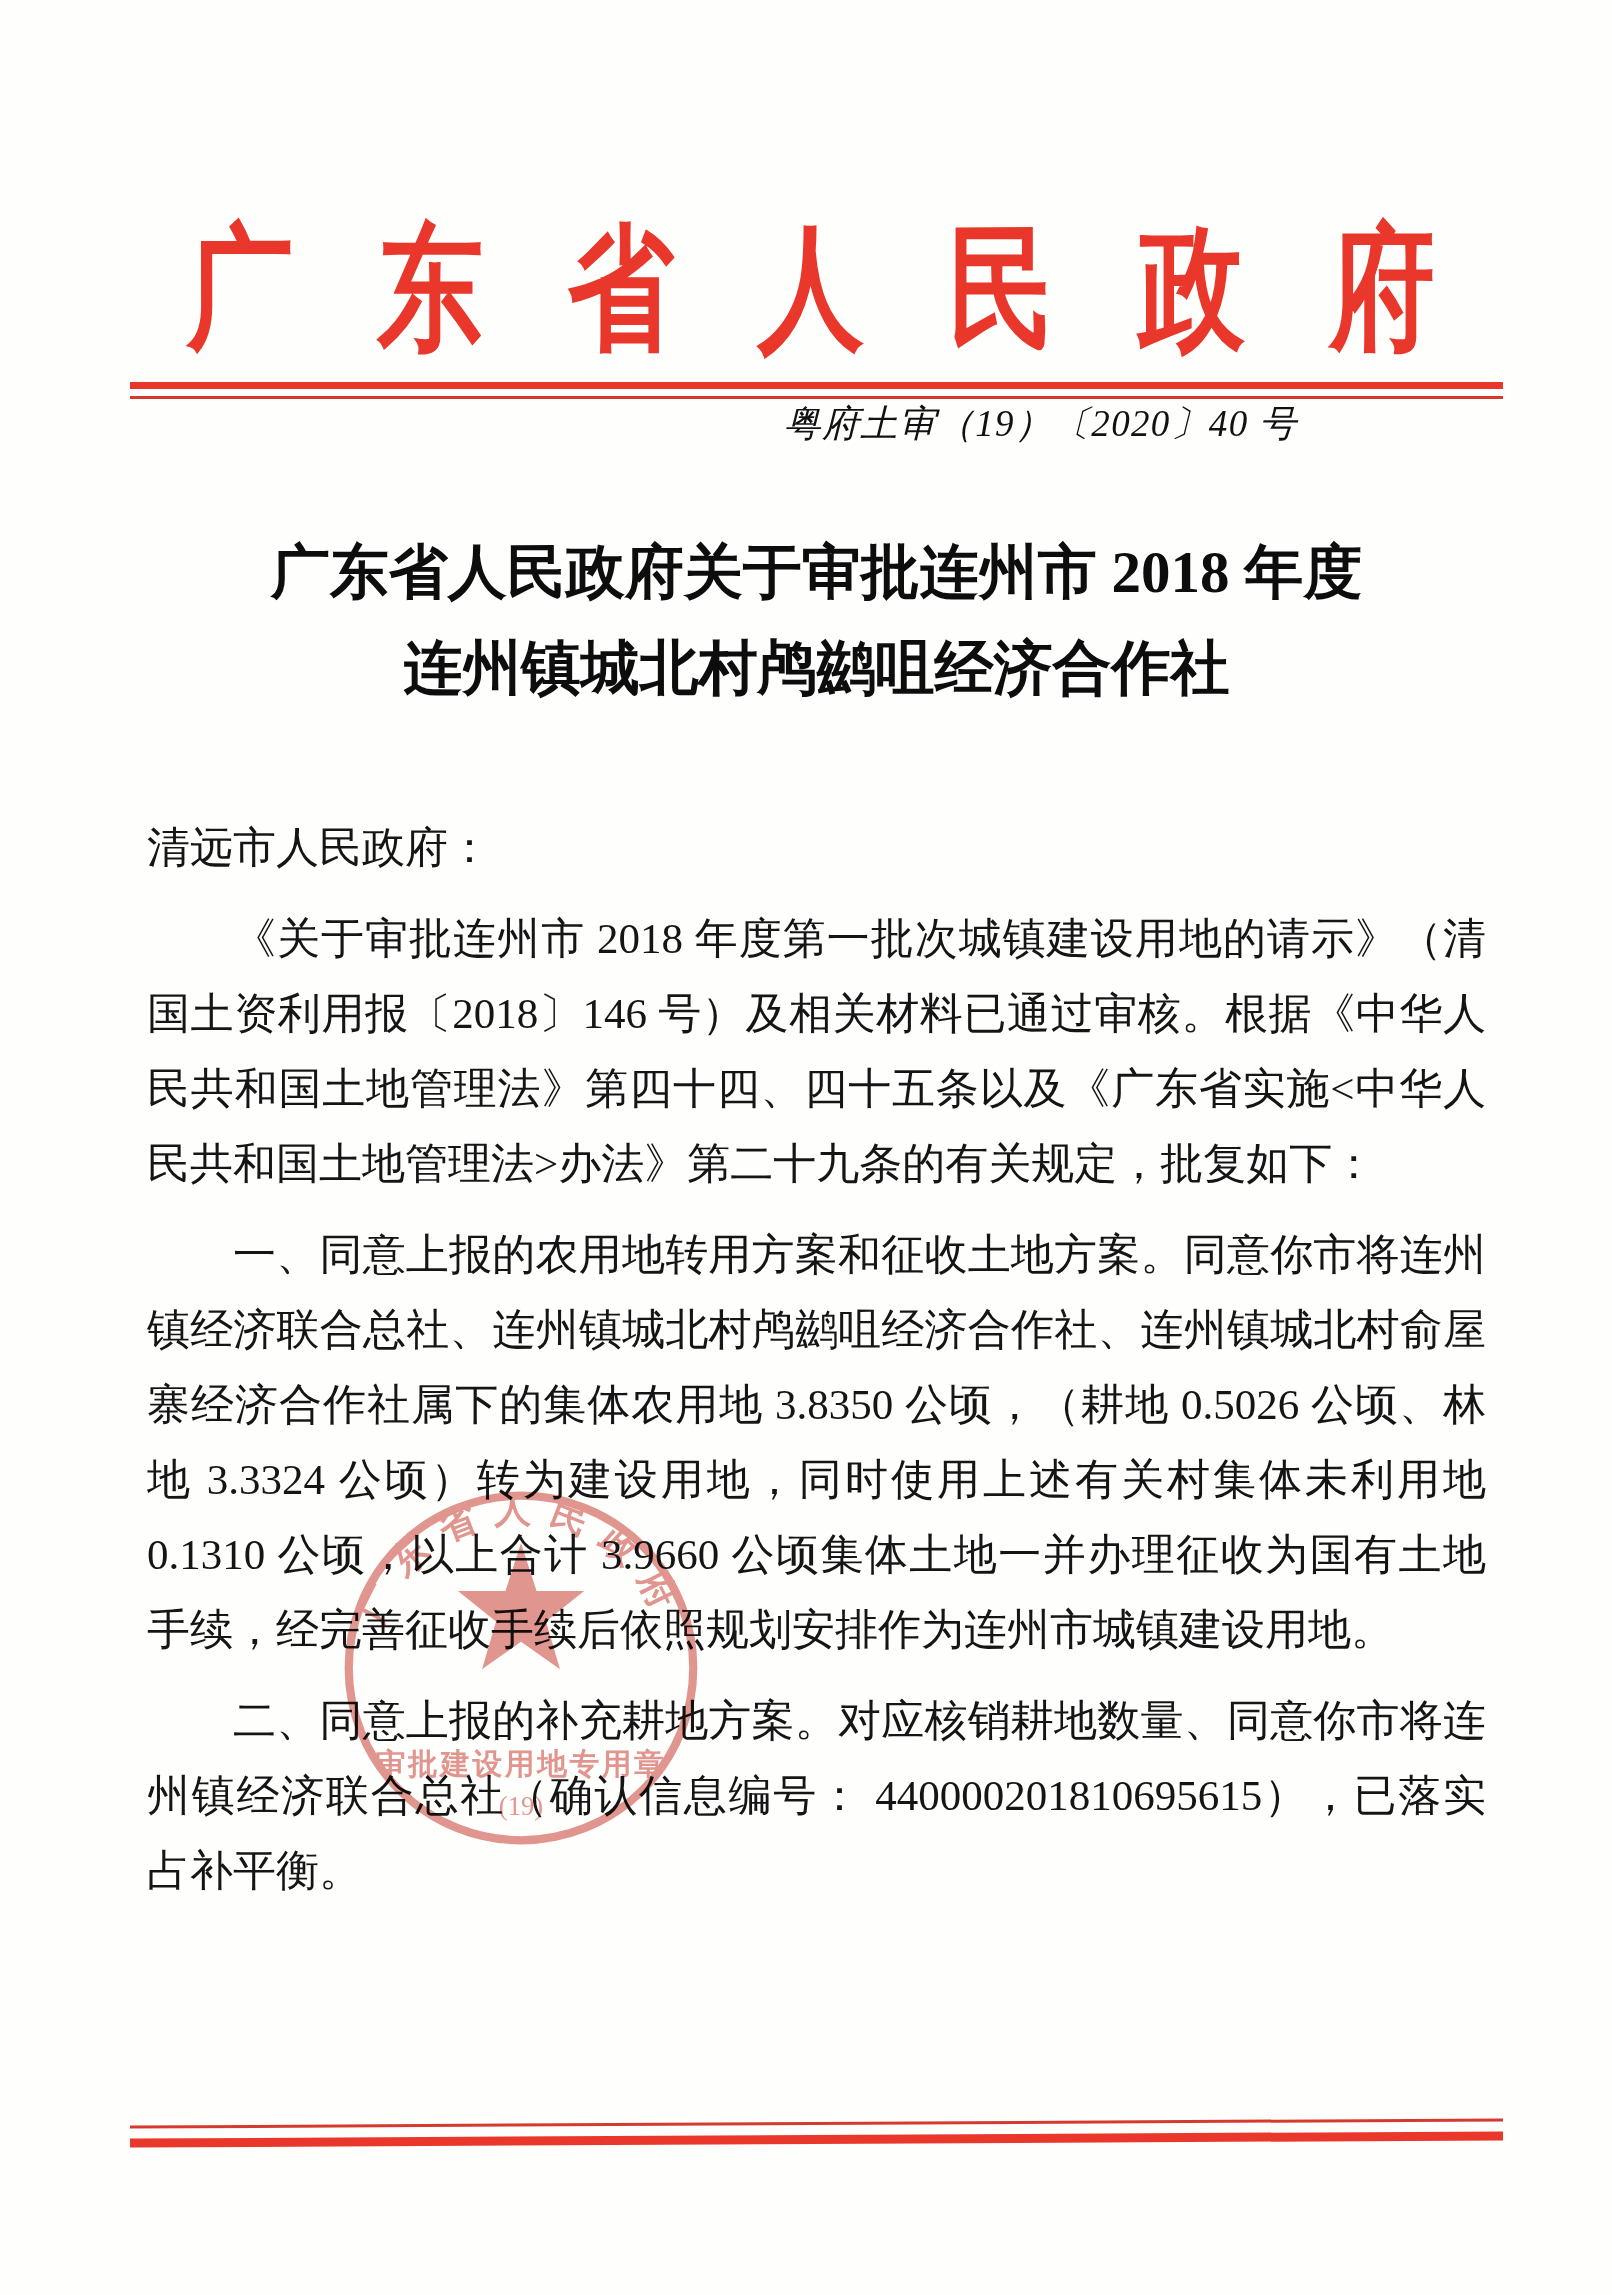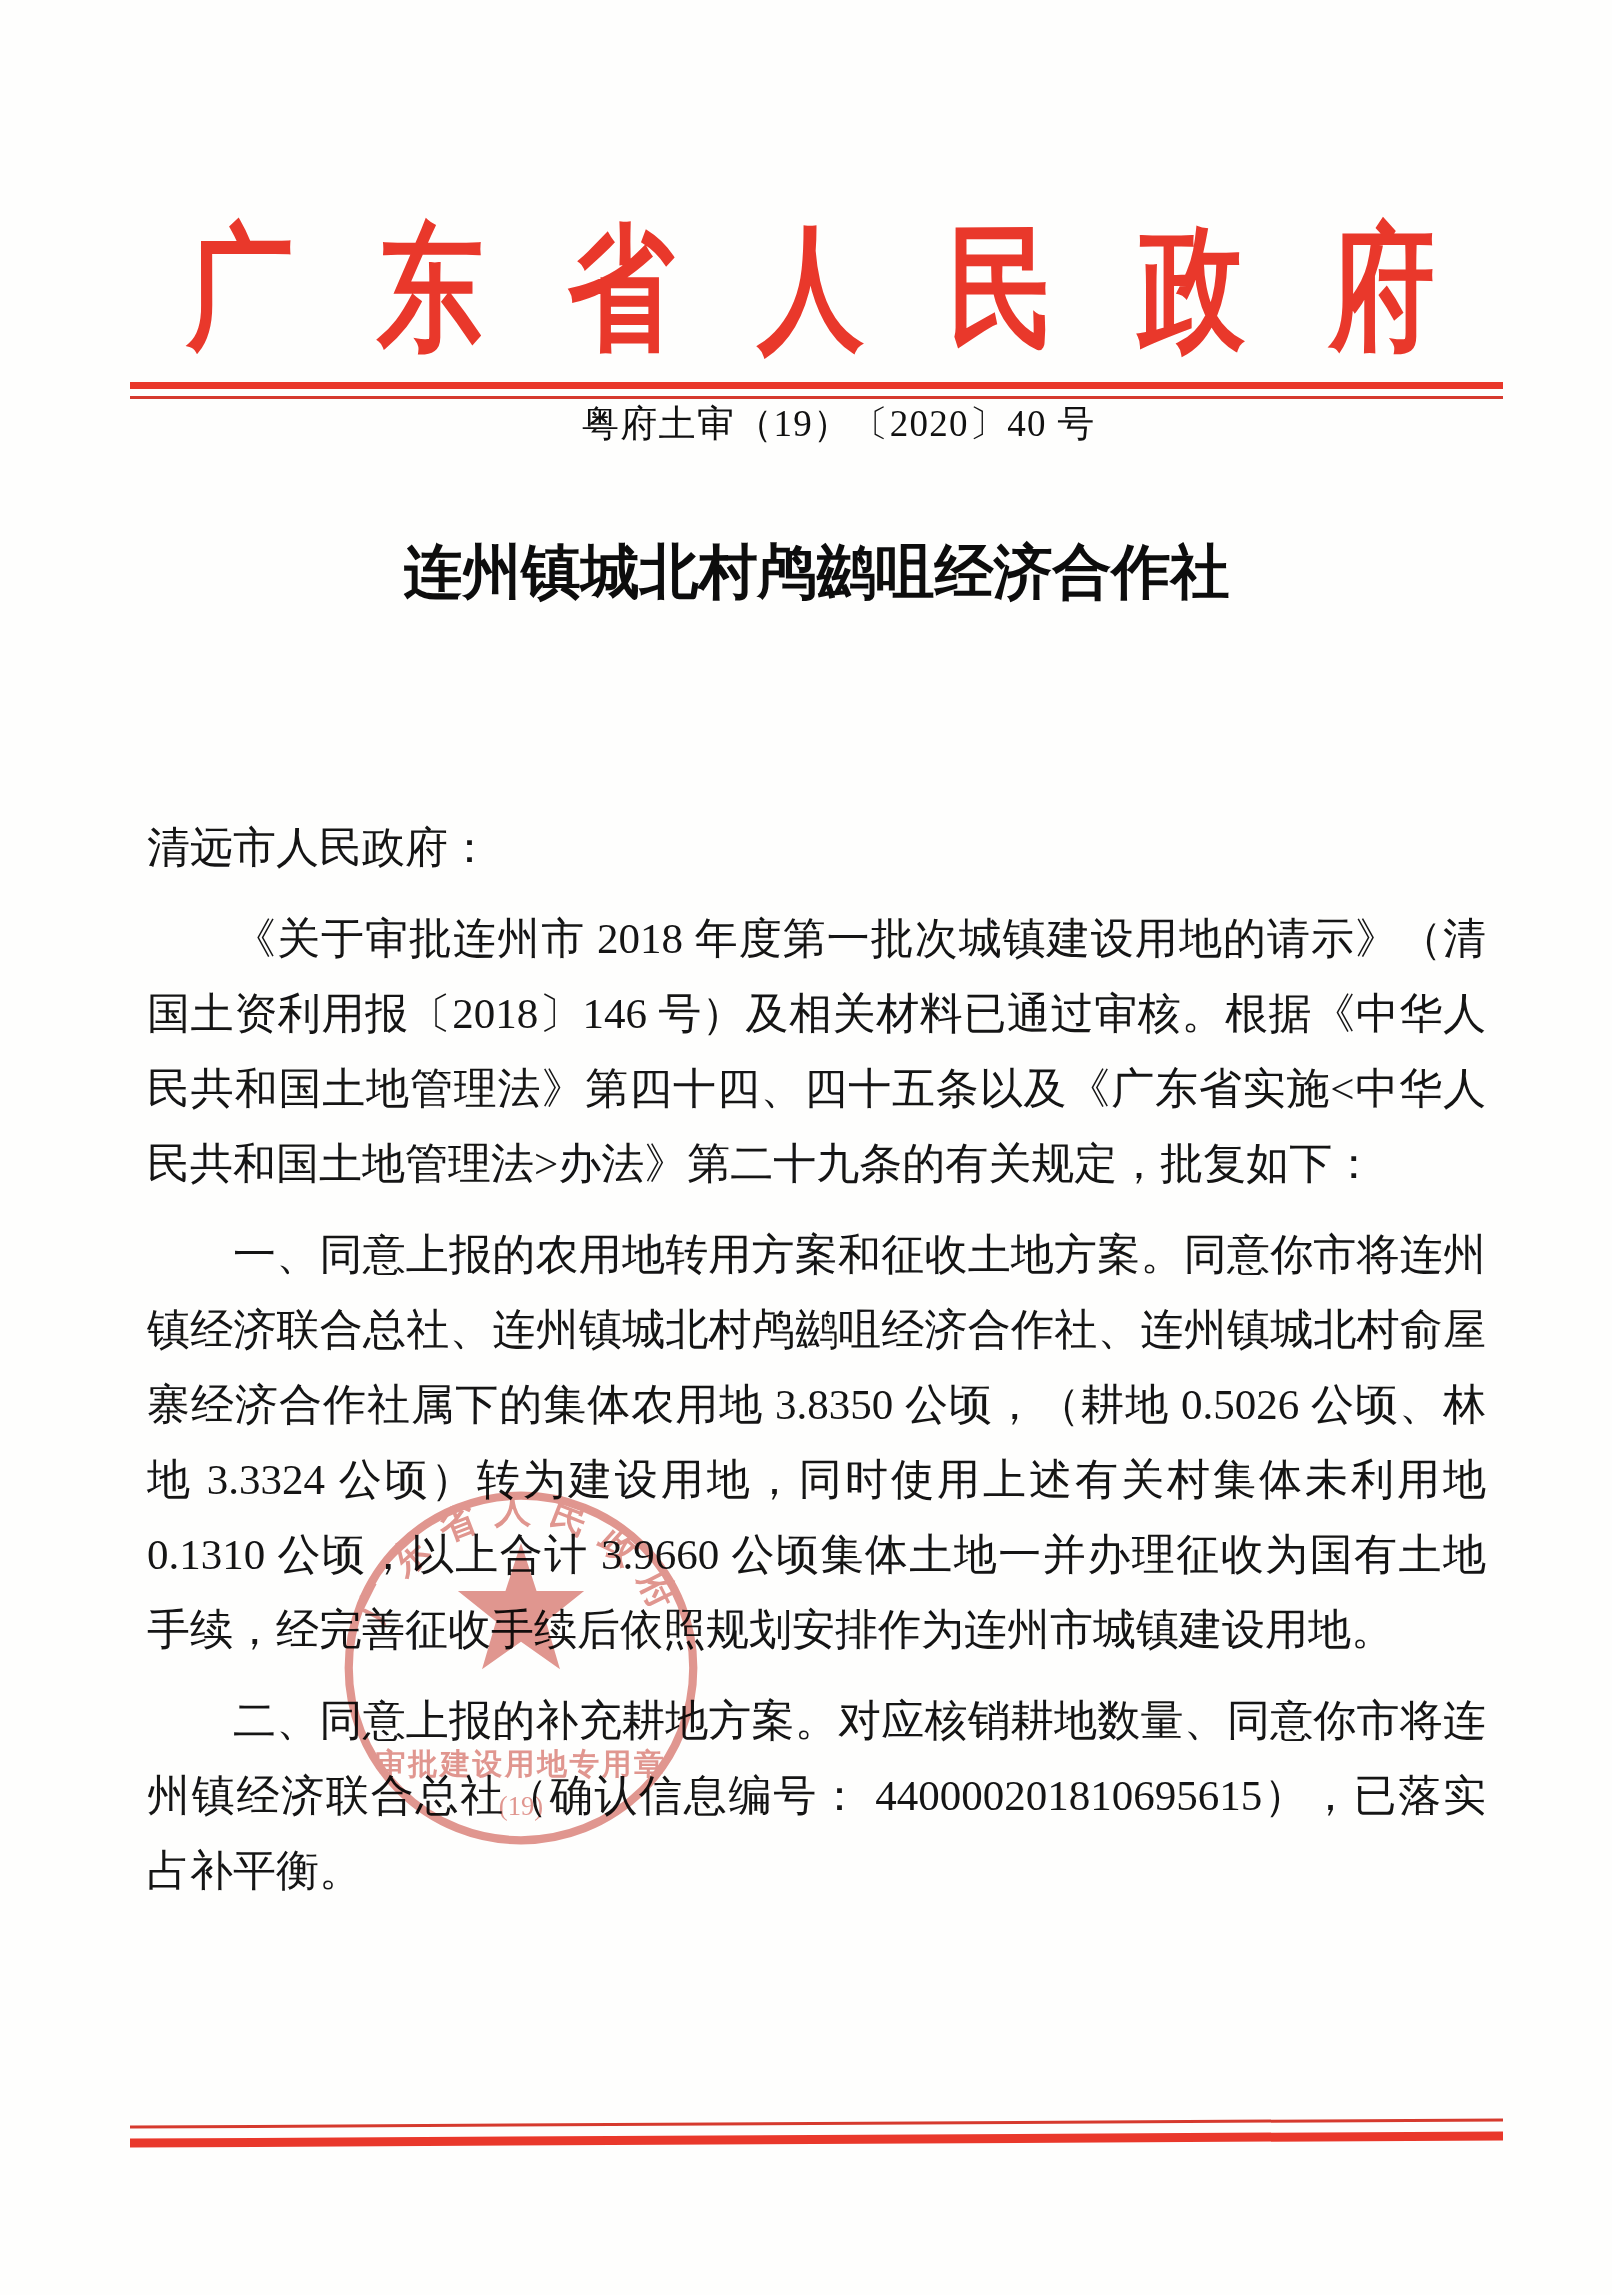--- a/index.html
+++ b/index.html
@@ -16,22 +16,23 @@
     position:absolute;left:187px;top:208px;width:1248px;height:164px;
     display:flex;justify-content:space-between;align-items:center;
     font-size:106px;font-weight:bold;line-height:1;
     transform:scaleY(1.28);transform-origin:center;
     letter-spacing:0;
   }
   .rule-thick-top{position:absolute;left:130px;top:382px;width:1373px;height:7.2px;}
   .rule-thin-top{position:absolute;left:130px;top:396px;width:1373px;height:2.6px;}
   .doc-number{
     position:absolute;right:113px;top:401px;width:917px;
-    text-align:left;font-size:37px;line-height:1.25;color:#111;
+    text-align:center;font-size:37px;line-height:1.25;color:#111;
     letter-spacing:1.3px;
+    font-style:italic;
   }
   
   .doc-title{
     position:absolute;left:131px;top:524px;width:1371px;
     text-align:center;font-weight:bold;color:#0d0d0d;
     font-size:59px;line-height:96px;
   }
   
   .body-text{
     position:absolute;left:131px;top:794px;width:1371px;
@@ -65,20 +66,21 @@
     <span>政</span>
     <span>府</span>
   </div>
 
   <div class="rule-thick-top" style="background:#e9382b;"></div>
   <div class="rule-thin-top" style="background:#d63a2e;"></div>
 
   <div class="doc-number">粤府土审（19）〔2020〕40 号</div>
 
   <div class="doc-title">
+    <div>广东省人民政府关于审批连州市 2018 年度</div>
     <div>连州镇城北村鸬鹚咀经济合作社</div>
   </div>
 
   <div class="body-text">
     <p>清远市人民政府：</p>
     <p class="indent">《关于审批连州市 2018 年度第一批次城镇建设用地的请示》（清国土资利用报〔2018〕146 号）及相关材料已通过审核。根据《中华人民共和国土地管理法》第四十四、四十五条以及《广东省实施&lt;中华人民共和国土地管理法&gt;办法》第二十九条的有关规定，批复如下：</p>
     <p class="indent">一、同意上报的农用地转用方案和征收土地方案。同意你市将连州镇经济联合总社、连州镇城北村鸬鹚咀经济合作社、连州镇城北村俞屋寨经济合作社属下的集体农用地 3.8350 公顷，（耕地 0.5026 公顷、林地 3.3324 公顷）转为建设用地，同时使用上述有关村集体未利用地 0.1310 公顷，以上合计 3.9660 公顷集体土地一并办理征收为国有土地手续，经完善征收手续后依照规划安排作为连州市城镇建设用地。</p>
     <p class="indent">二、同意上报的补充耕地方案。对应核销耕地数量、同意你市将连州镇经济联合总社（确认信息编号： 440000201810695615），已落实占补平衡。</p>
   </div>
 

